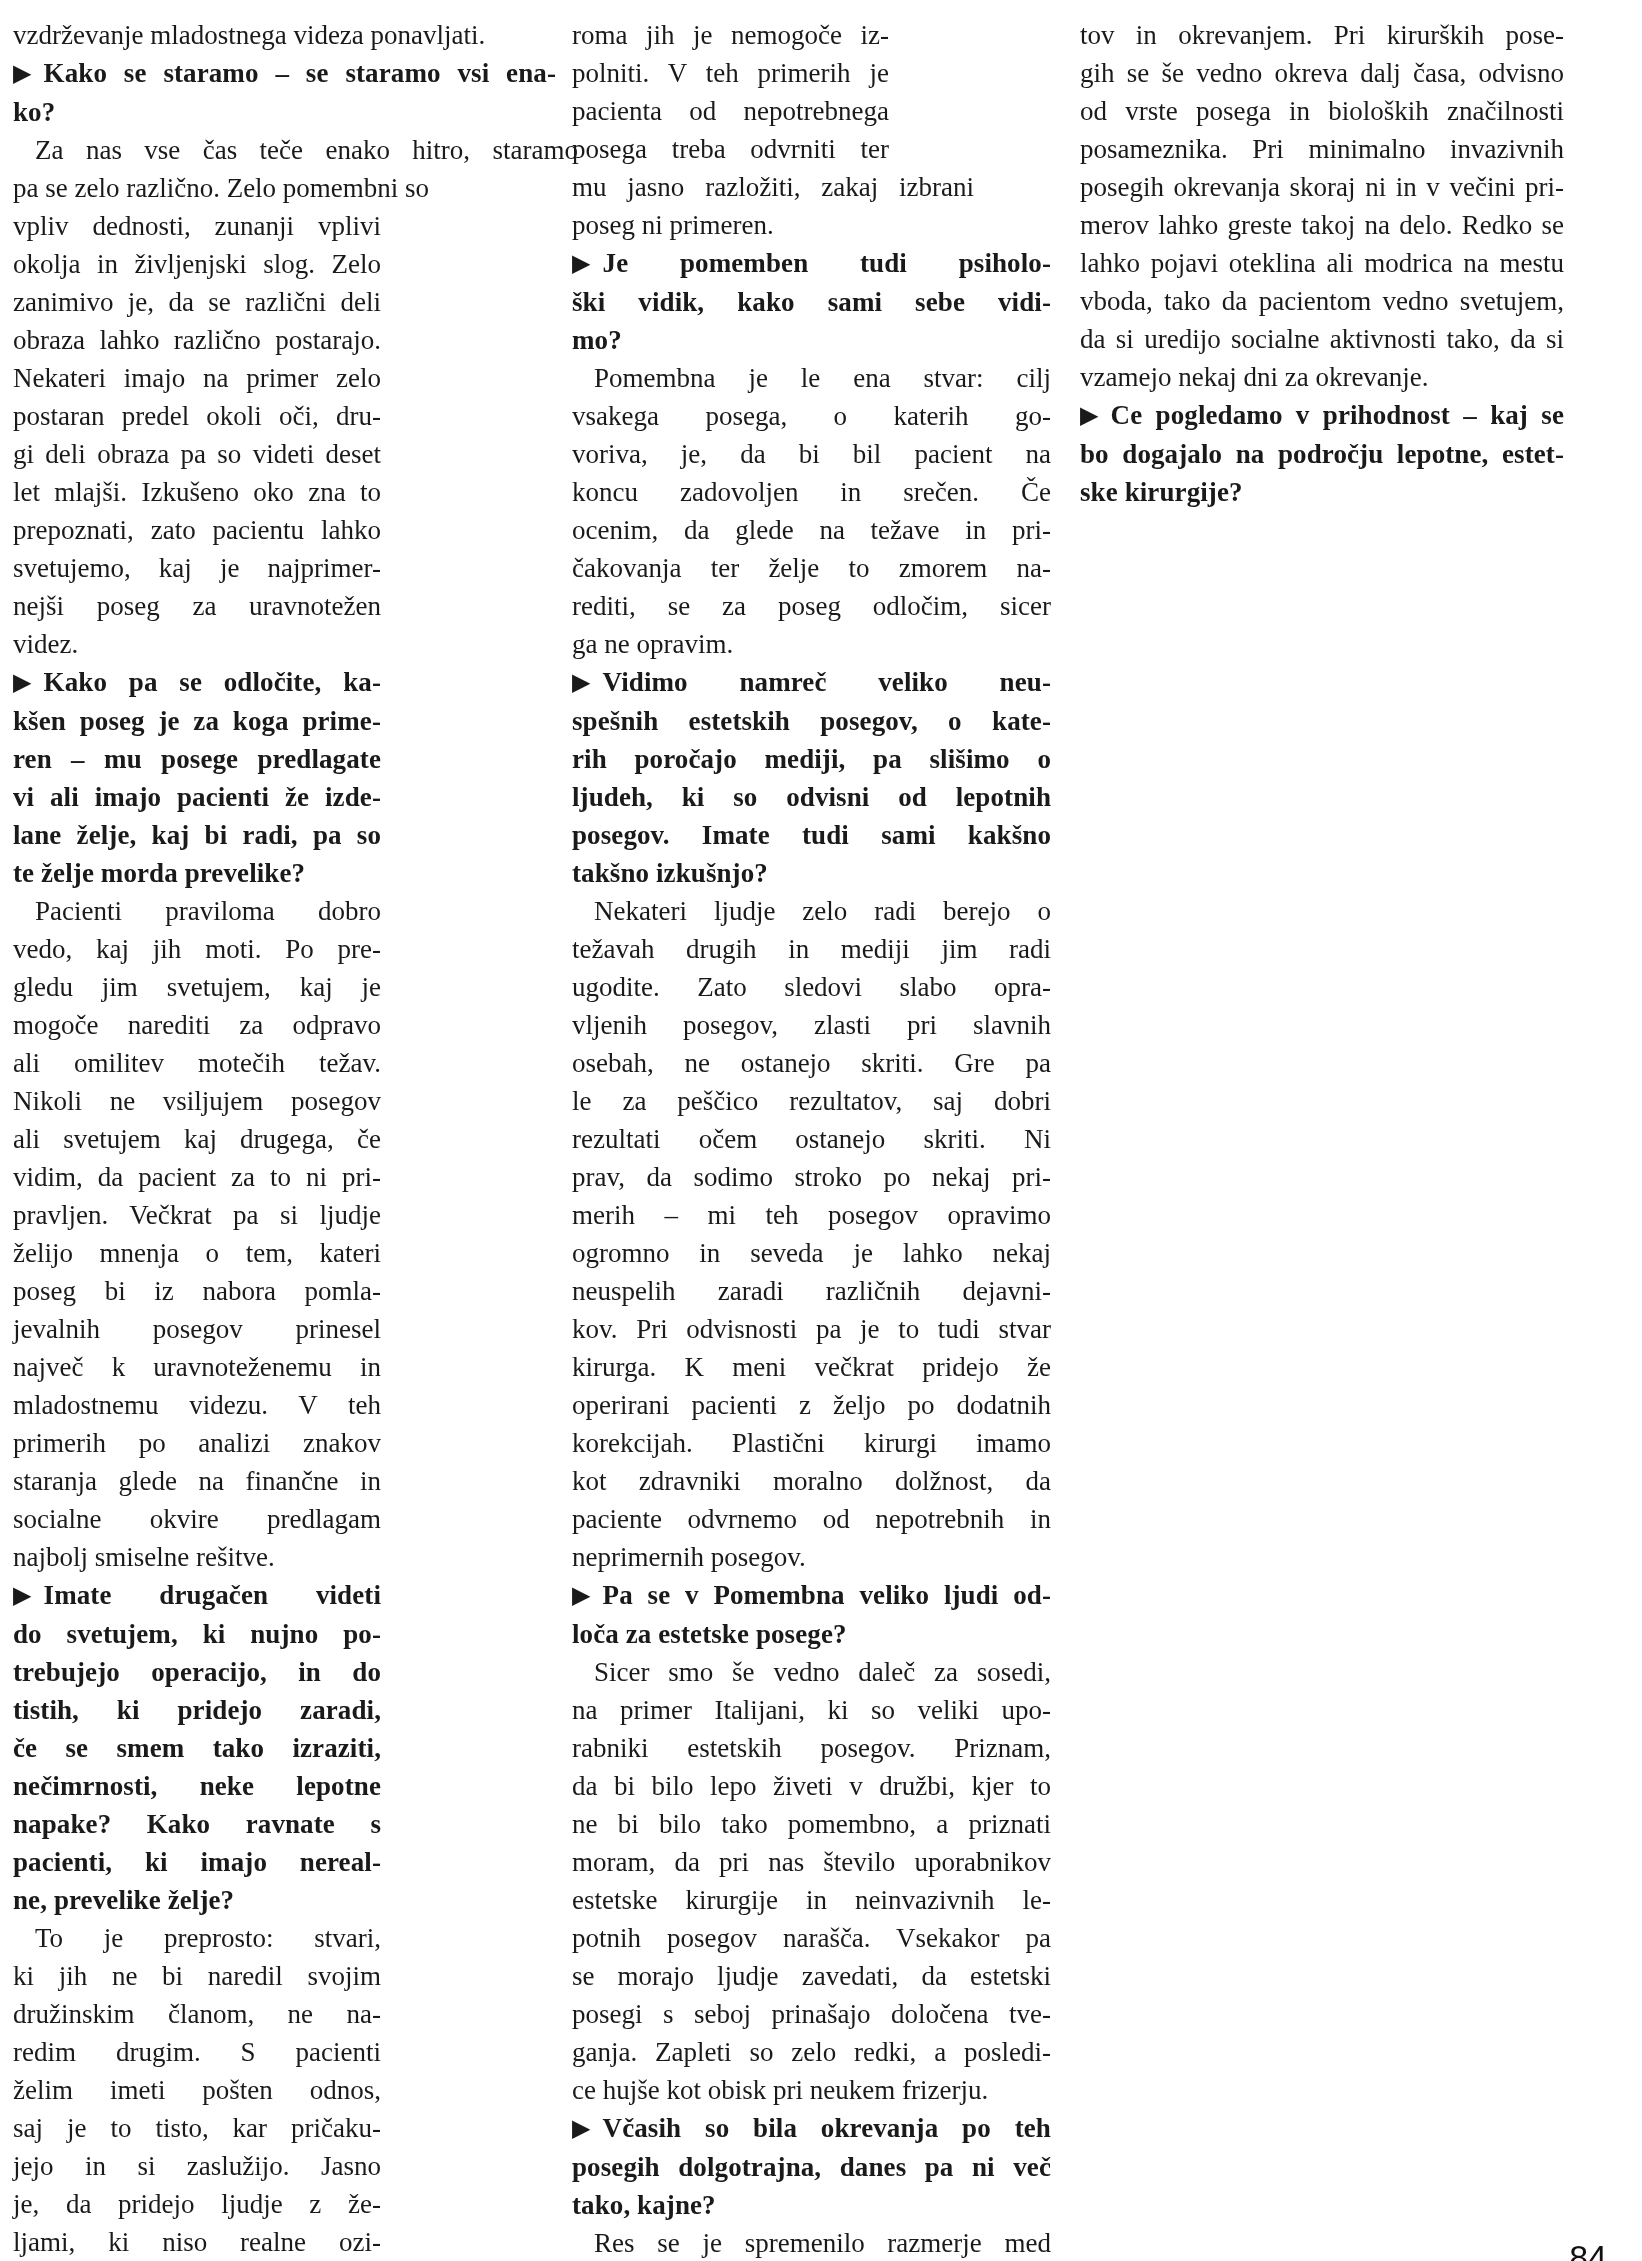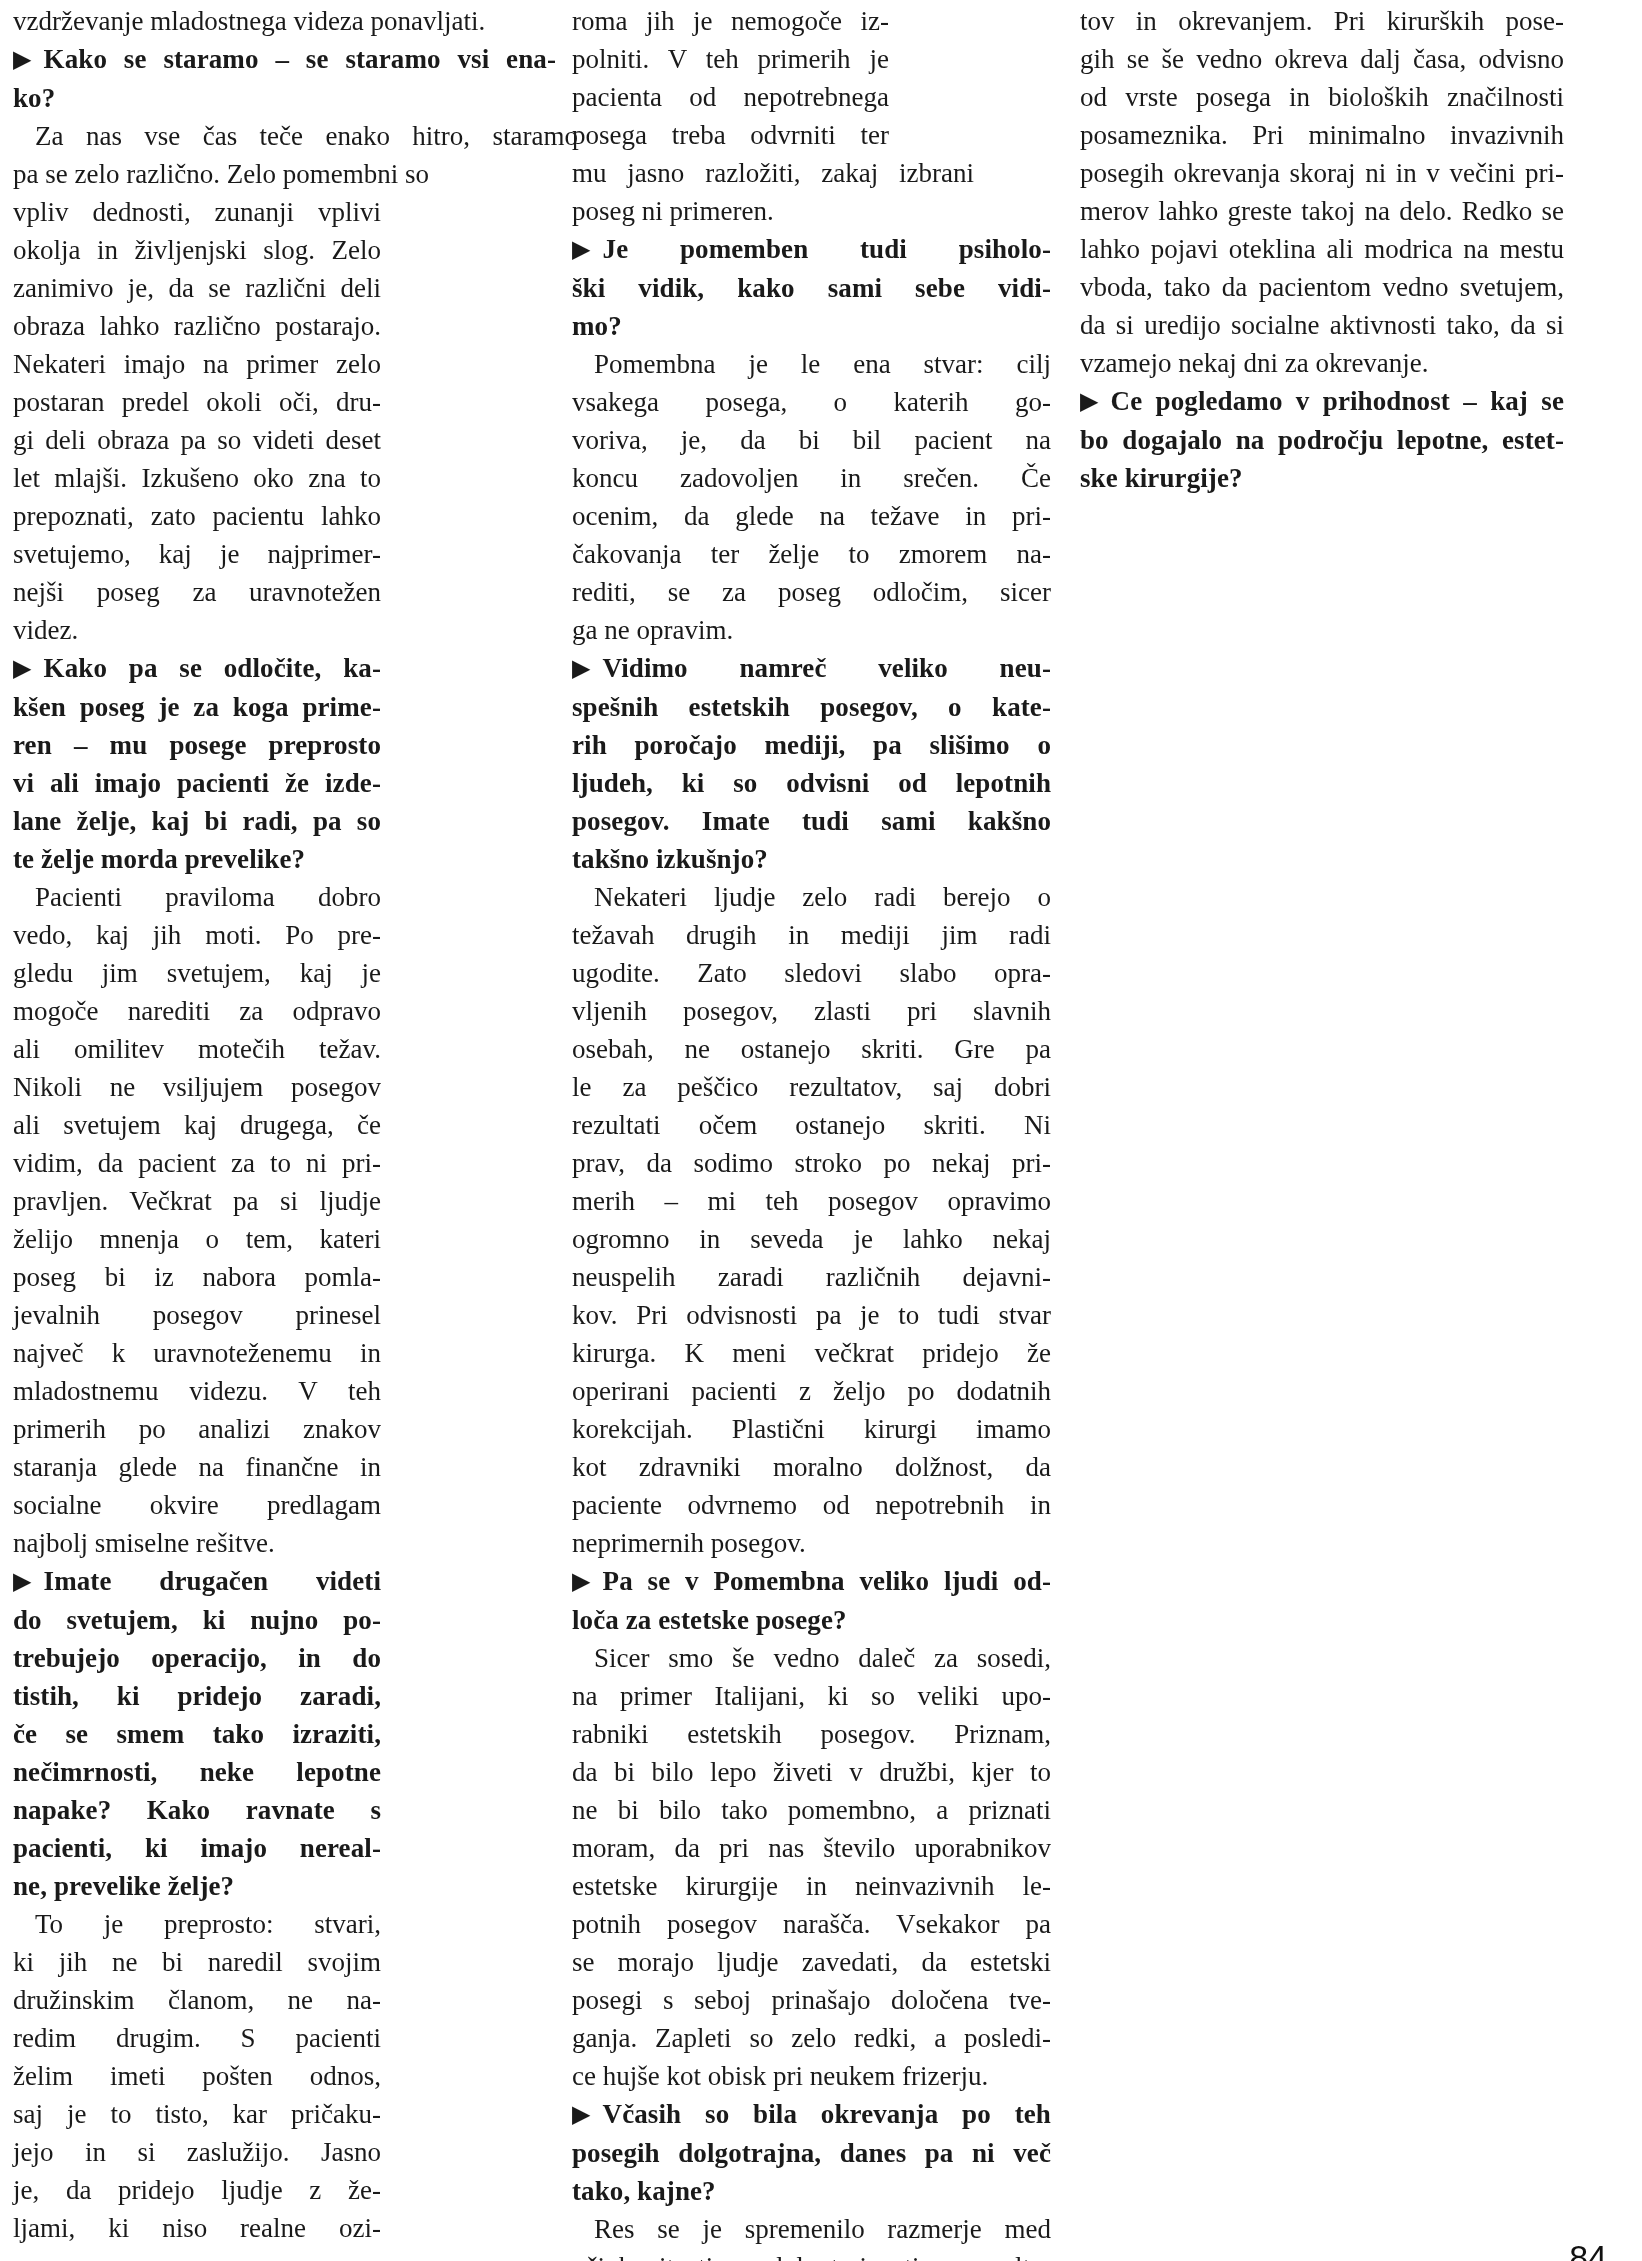--- a/index.html
+++ b/index.html
@@ -3,21 +3,21 @@
 <meta charset="utf-8">
 <style>
   html, body { margin: 0; padding: 0; background: #ffffff; }
   body {
     width: 1643px; height: 2261px; overflow: hidden; position: relative;
     font-family: "Liberation Serif", "DejaVu Serif", serif;
     color: #1a1a1a;
   }
   .page { position: absolute; inset: 0; }
   .col {
-    position: absolute; top: 2px;
+    position: absolute; top: 16px;
     font-size: 27px; line-height: 38px;
     text-align: justify;
     hyphens: manual;
   }
   .col1 { left: 13px; width: 368px; }
   .col2 { left: 572px; width: 479px; }
   .col3 { left: 1080px; width: 484px; }
   .col .line { display: block; white-space: nowrap; text-align-last: justify; text-align: justify; }
   .col .line.last { text-align-last: left; }
   .col1 .line.wide { width: 543px; }
@@ -58,21 +58,21 @@
         <span class="line">gi deli obraza pa so videti deset</span>
         <span class="line">let mlajši. Izkušeno oko zna to</span>
         <span class="line">prepoznati, zato pacientu lahko</span>
         <span class="line">svetujemo, kaj je najprimer-</span>
         <span class="line">nejši poseg za uravnotežen</span>
         <span class="line last">videz.</span>
       </div>
       <div class="para q">
         <span class="line"><span class="tri">▶</span><span>Kako pa se odločite, ka-</span></span>
         <span class="line">kšen poseg je za koga prime-</span>
-        <span class="line">ren – mu posege preprosto</span>
+        <span class="line">ren – mu posege predlagate</span>
         <span class="line">vi ali imajo pacienti že izde-</span>
         <span class="line">lane želje, kaj bi radi, pa so</span>
         <span class="line last">te želje morda prevelike?</span>
       </div>
       <div class="para">
         <span class="line indent">Pacienti praviloma dobro</span>
         <span class="line">vedo, kaj jih moti. Po pre-</span>
         <span class="line">gledu jim svetujem, kaj je</span>
         <span class="line">mogoče narediti za odpravo</span>
         <span class="line">ali omilitev motečih težav.</span>

